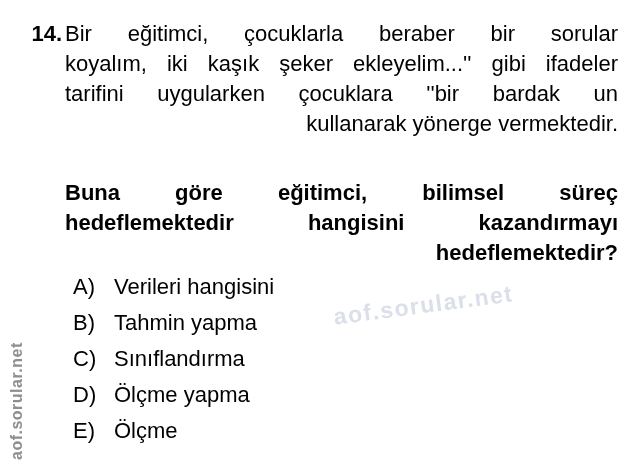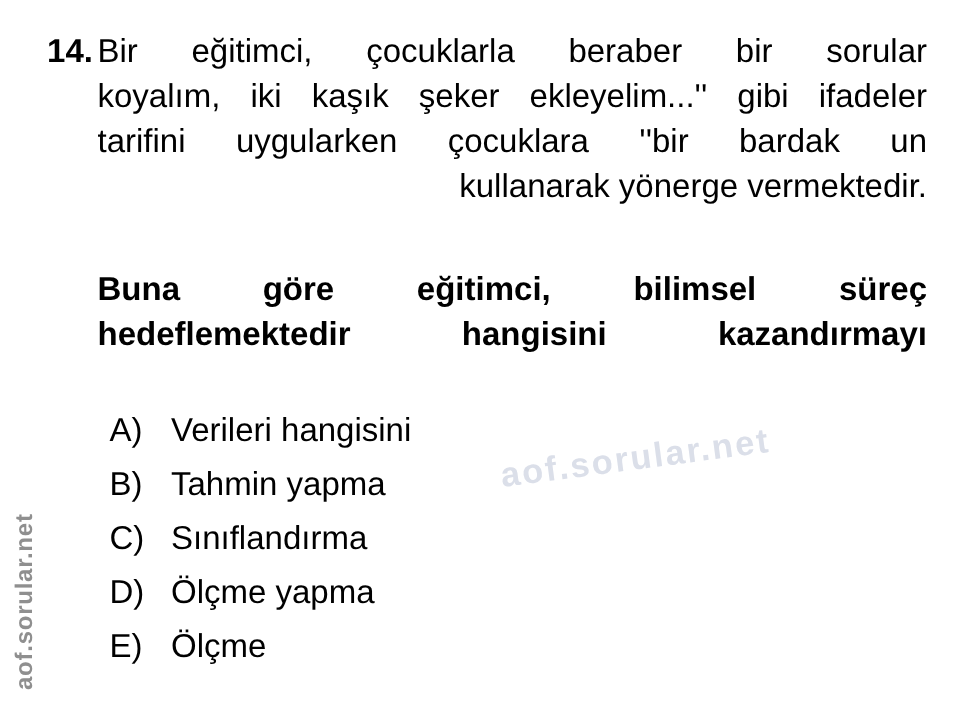--- a/index.html
+++ b/index.html
@@ -113,20 +113,21 @@
   <div class="q-body">
     <div class="jline">Bir eğitimci, çocuklarla beraber bir sorular</div>
     <div class="jline">koyalım, iki kaşık şeker ekleyelim...'' gibi ifadeler</div>
     <div class="jline">tarifini uygularken çocuklara ''bir bardak un</div>
     <div class="lline">kullanarak yönerge vermektedir.</div>
   </div>
 
   <div class="q-stem">
     <div class="jline">Buna göre eğitimci, bilimsel süreç</div>
     <div class="jline">hedeflemektedir hangisini kazandırmayı</div>
+    <div class="lline">hedeflemektedir?</div>
   </div>
 
   <ul class="options">
     <li class="option-row">
       <span class="option-letter">A)</span>
       <span class="option-text">Verileri hangisini</span>
     </li>
     <li class="option-row">
       <span class="option-letter">B)</span>
       <span class="option-text">Tahmin yapma</span>

